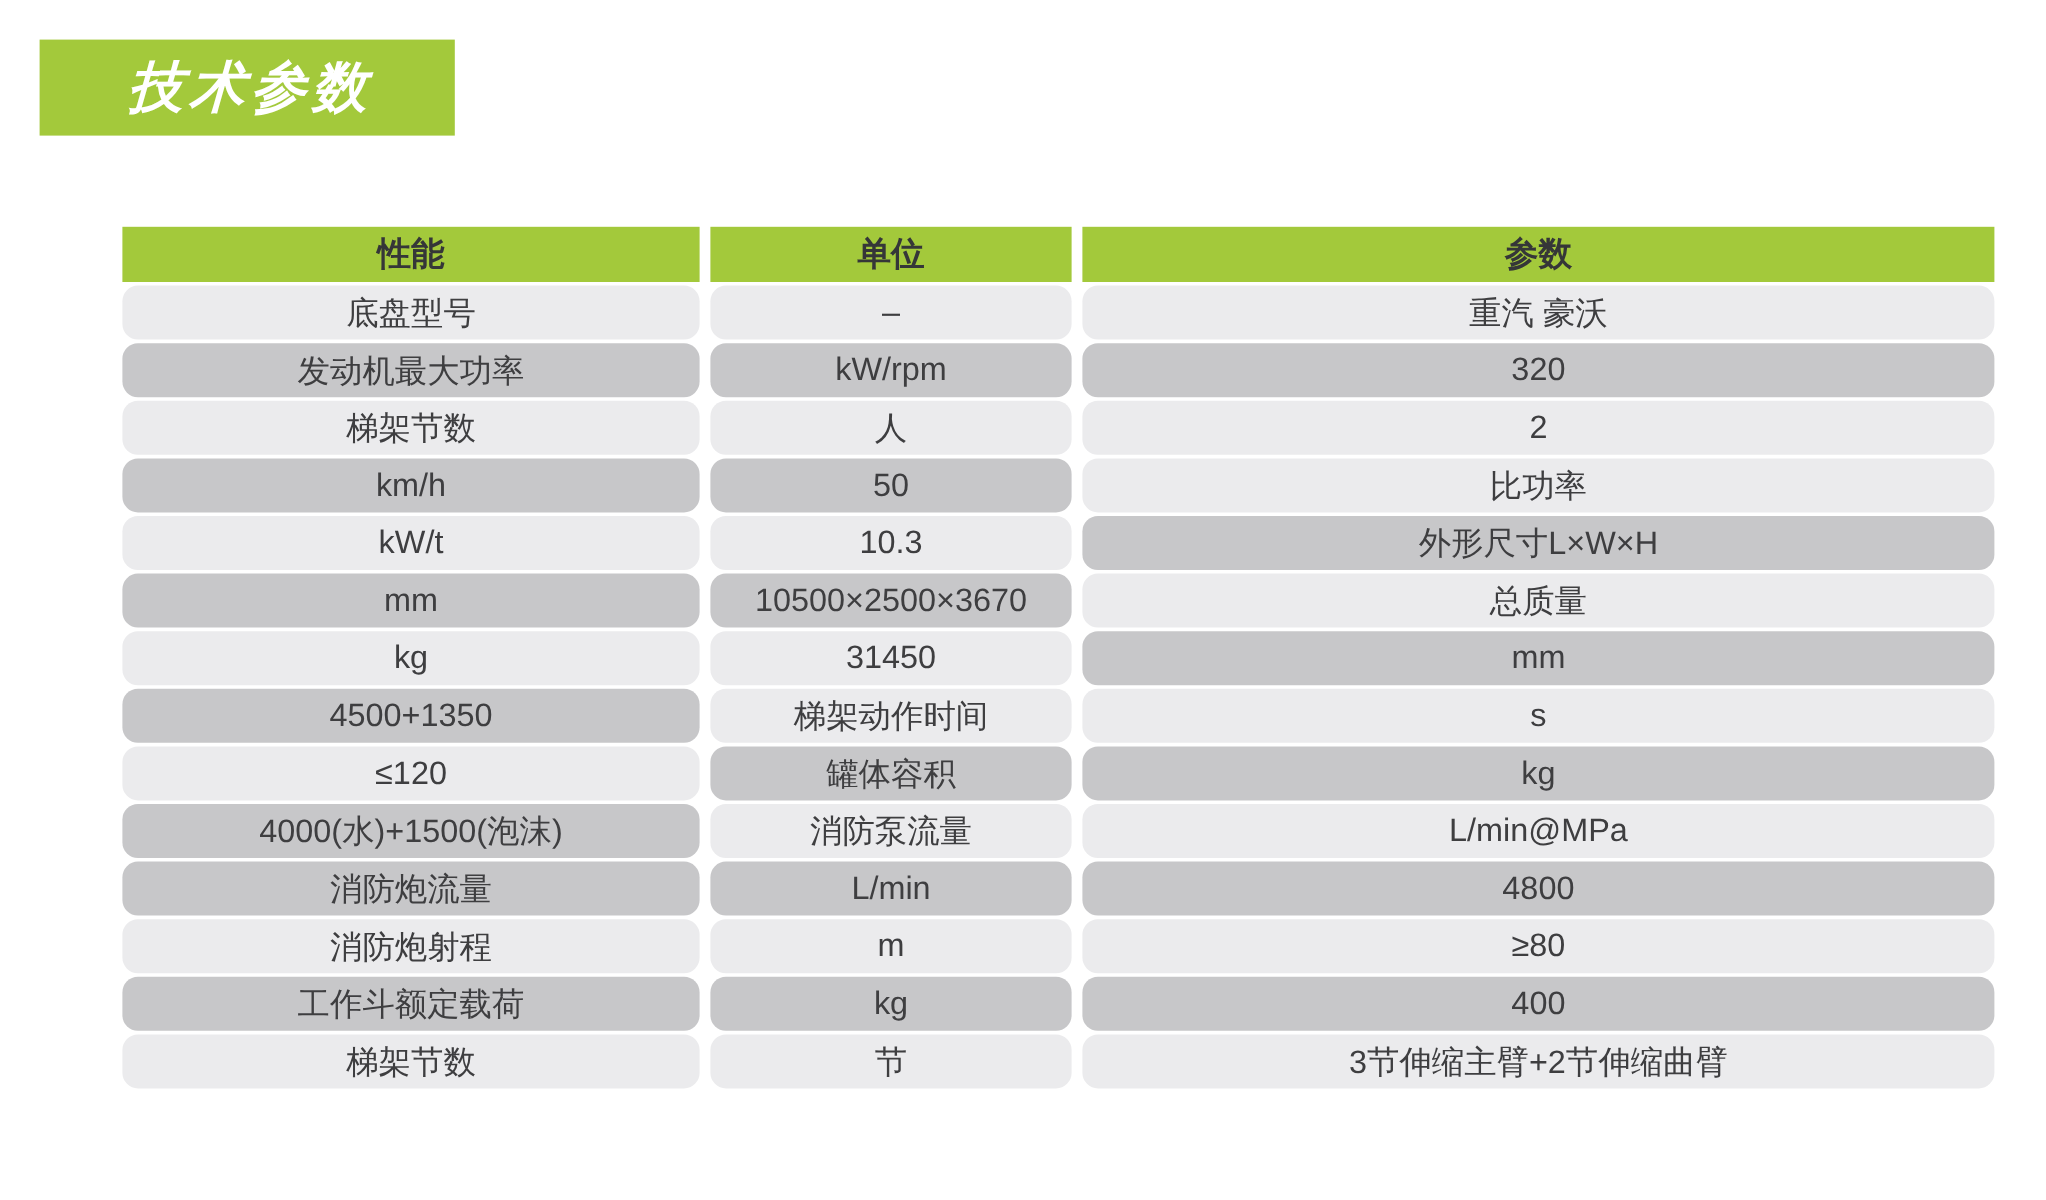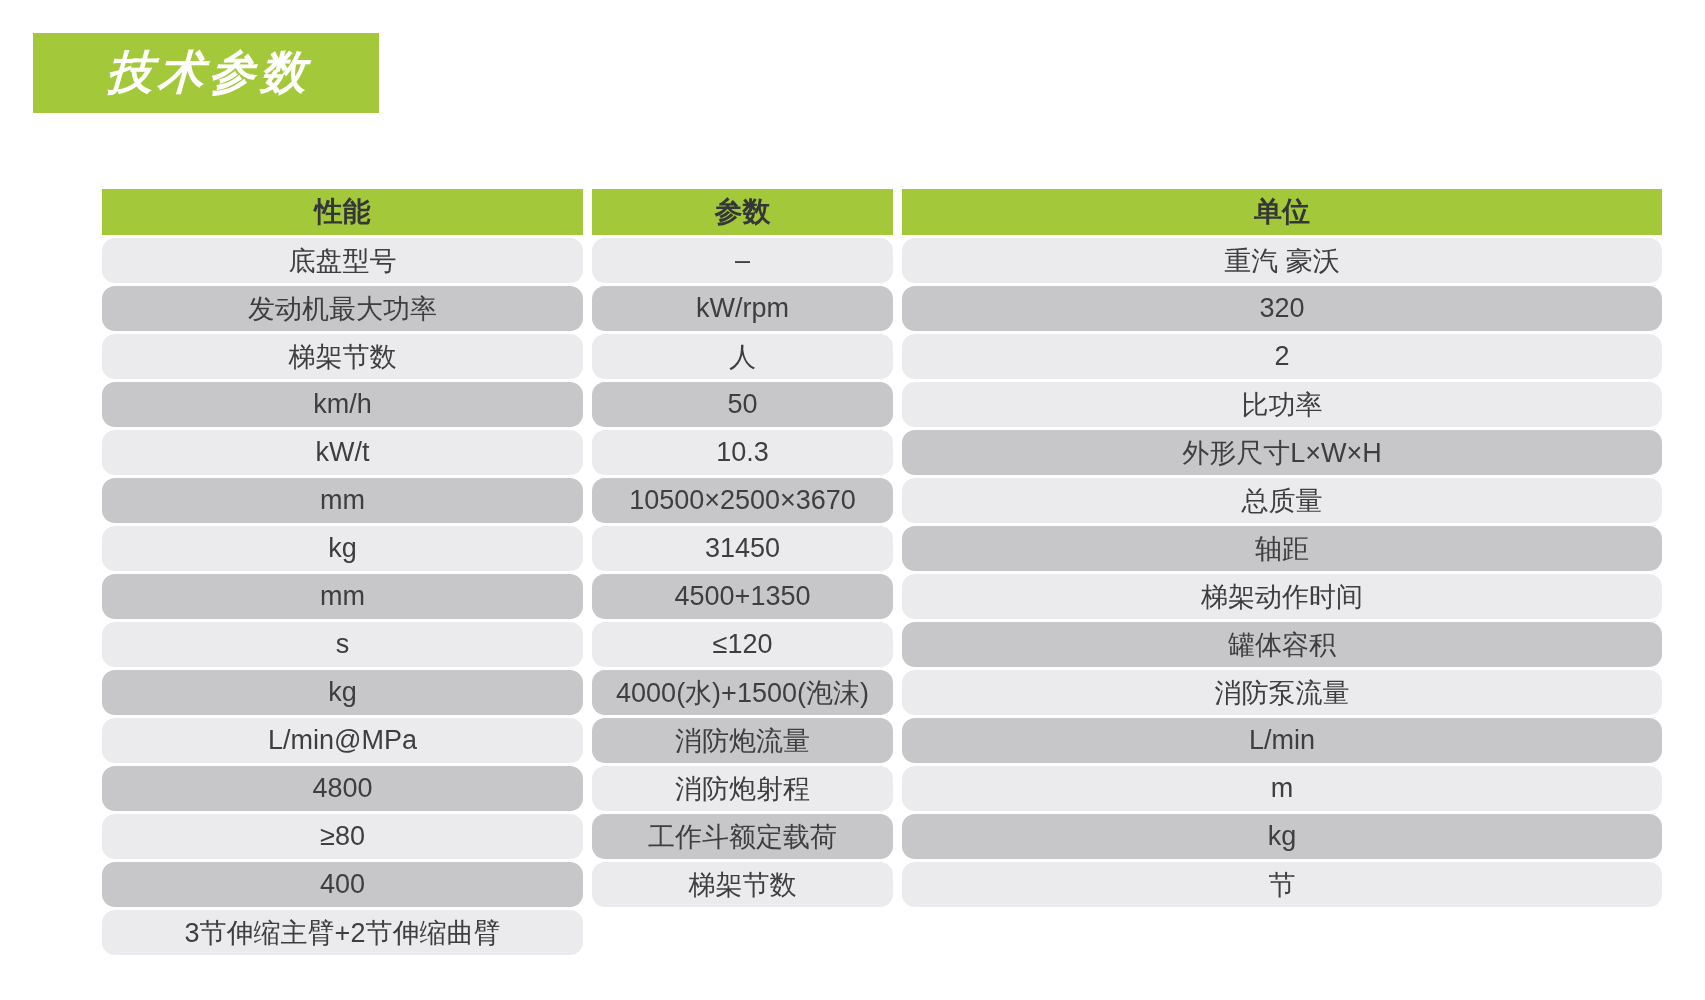--- a/index.html
+++ b/index.html
@@ -82,22 +82,22 @@
 <body>
 
 <div class="page">
 
   <div class="title-banner">
     <span class="title-text">技术参数</span>
   </div>
 
   <div class="spec-table">
     <div class="hcell">性能</div>
+    <div class="hcell">单位</div>
     <div class="hcell">参数</div>
-    <div class="hcell">单位</div>
 
   <div class="cell light">底盘型号</div>
       <div class="cell light">–</div>
       <div class="cell light">重汽 豪沃</div>
       <div class="cell dark">发动机最大功率</div>
       <div class="cell dark">kW/rpm</div>
       <div class="cell dark">320</div>
       <div class="cell light">梯架节数</div>
       <div class="cell light">人</div>
       <div class="cell light">2</div>
@@ -105,21 +105,20 @@
       <div class="cell dark">50</div>
       <div class="cell light">比功率</div>
       <div class="cell light">kW/t</div>
       <div class="cell light">10.3</div>
       <div class="cell dark">外形尺寸L×W×H</div>
       <div class="cell dark">mm</div>
       <div class="cell dark">10500×2500×3670</div>
       <div class="cell light">总质量</div>
       <div class="cell light">kg</div>
       <div class="cell light">31450</div>
-      <div class="cell dark">轴距</div>
       <div class="cell dark">mm</div>
       <div class="cell dark">4500+1350</div>
       <div class="cell light">梯架动作时间</div>
       <div class="cell light">s</div>
       <div class="cell light">≤120</div>
       <div class="cell dark">罐体容积</div>
       <div class="cell dark">kg</div>
       <div class="cell dark">4000(水)+1500(泡沫)</div>
       <div class="cell light">消防泵流量</div>
       <div class="cell light">L/min@MPa</div>

